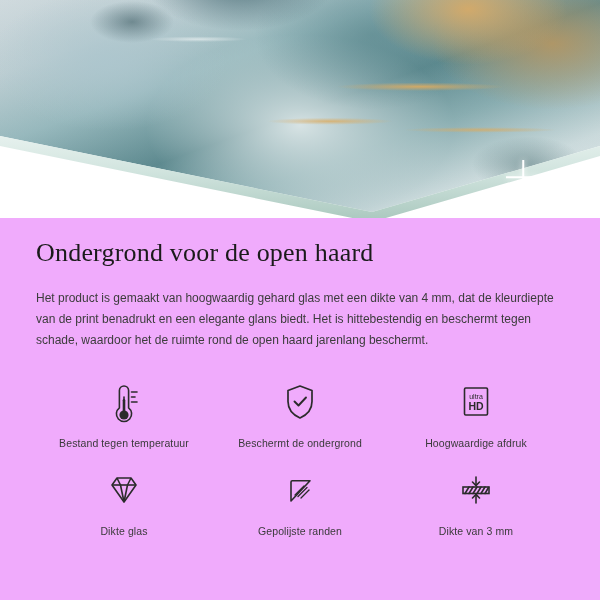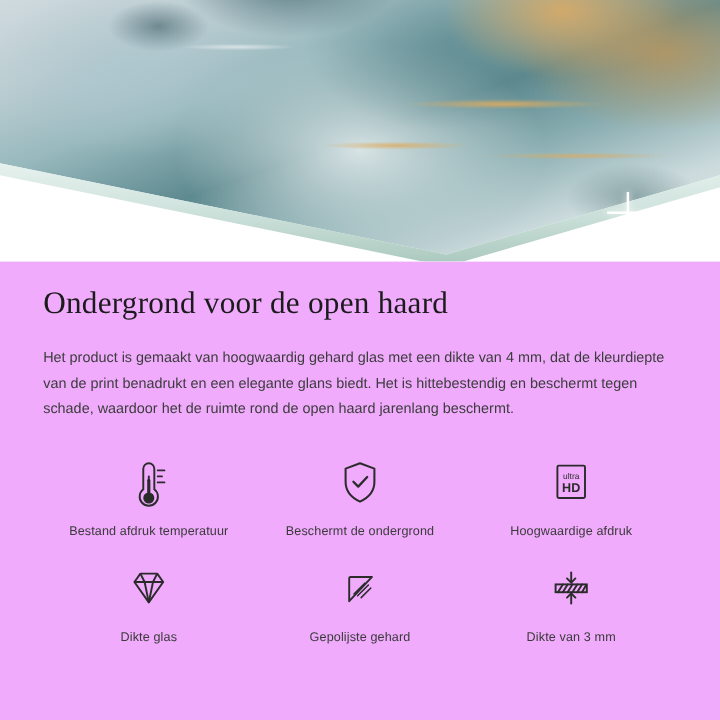--- a/index.html
+++ b/index.html
@@ -164,21 +164,21 @@
               <path d="M22 9 a4.6 4.6 0 0 1 4.6 4.6 v17.2 a7.6 7.6 0 1 1 -9.2 0 v-17.2 A4.6 4.6 0 0 1 22 9 z"></path>
               <line x1="22" y1="20" x2="22" y2="34"></line>
               <line x1="29.5" y1="15" x2="35" y2="15"></line>
               <line x1="29.5" y1="20" x2="33" y2="20"></line>
               <line x1="29.5" y1="25" x2="35" y2="25"></line>
             </g>
             <circle cx="22" cy="38" r="4.6" fill="#2b2b2b"></circle>
             <rect x="20.7" y="22" width="2.6" height="14" rx="1.3" fill="#2b2b2b"></rect>
           </svg>
         </div>
-        <div class="feature-label">Bestand afdruk temperatuur</div>
+        <div class="feature-label">Bestand tegen temperatuur</div>
       </div>
 
       <div class="feature">
         <div class="feature-icon">
           <svg width="44" height="50" viewBox="0 0 44 50">
             <path d="M22 9 L34 13.5 v11 c0 8.5 -6 13.8 -12 16.5 c-6 -2.7 -12 -8 -12 -16.5 v-11 z" fill="none" stroke="#2b2b2b" stroke-width="1.7" stroke-linejoin="round"></path>
             <path d="M16.5 24.5 l4 4 l7.5 -8" fill="none" stroke="#2b2b2b" stroke-width="1.9" stroke-linecap="round" stroke-linejoin="round"></path>
           </svg>
         </div>
         <div class="feature-label">Beschermt de ondergrond</div>
@@ -215,21 +215,21 @@
         <div class="feature-icon">
           <svg width="44" height="50" viewBox="0 0 44 50">
             <path d="M13 36 V17 a1.2 1.2 0 0 1 1.2 -1.2 H32 a0 0 0 0 1 0 0 L13 36 z" fill="none" stroke="#2b2b2b" stroke-width="1.6" stroke-linejoin="round"></path>
             <g stroke="#2b2b2b" stroke-width="1.3" stroke-linecap="round">
               <line x1="17" y1="30" x2="26" y2="21"></line>
               <line x1="20" y1="31.5" x2="29" y2="22.5"></line>
               <line x1="23" y1="33" x2="31" y2="25"></line>
             </g>
           </svg>
         </div>
-        <div class="feature-label">Gepolijste gehard</div>
+        <div class="feature-label">Gepolijste randen</div>
       </div>
 
       <div class="feature">
         <div class="feature-icon">
           <svg width="46" height="50" viewBox="0 0 46 50">
             <g stroke="#2b2b2b" stroke-width="1.6" stroke-linecap="round" fill="none">
               <line x1="23" y1="12" x2="23" y2="20"></line>
               <path d="M19.5 17 L23 20.5 L26.5 17"></path>
               <line x1="23" y1="38" x2="23" y2="30"></line>
               <path d="M19.5 33 L23 29.5 L26.5 33"></path>

